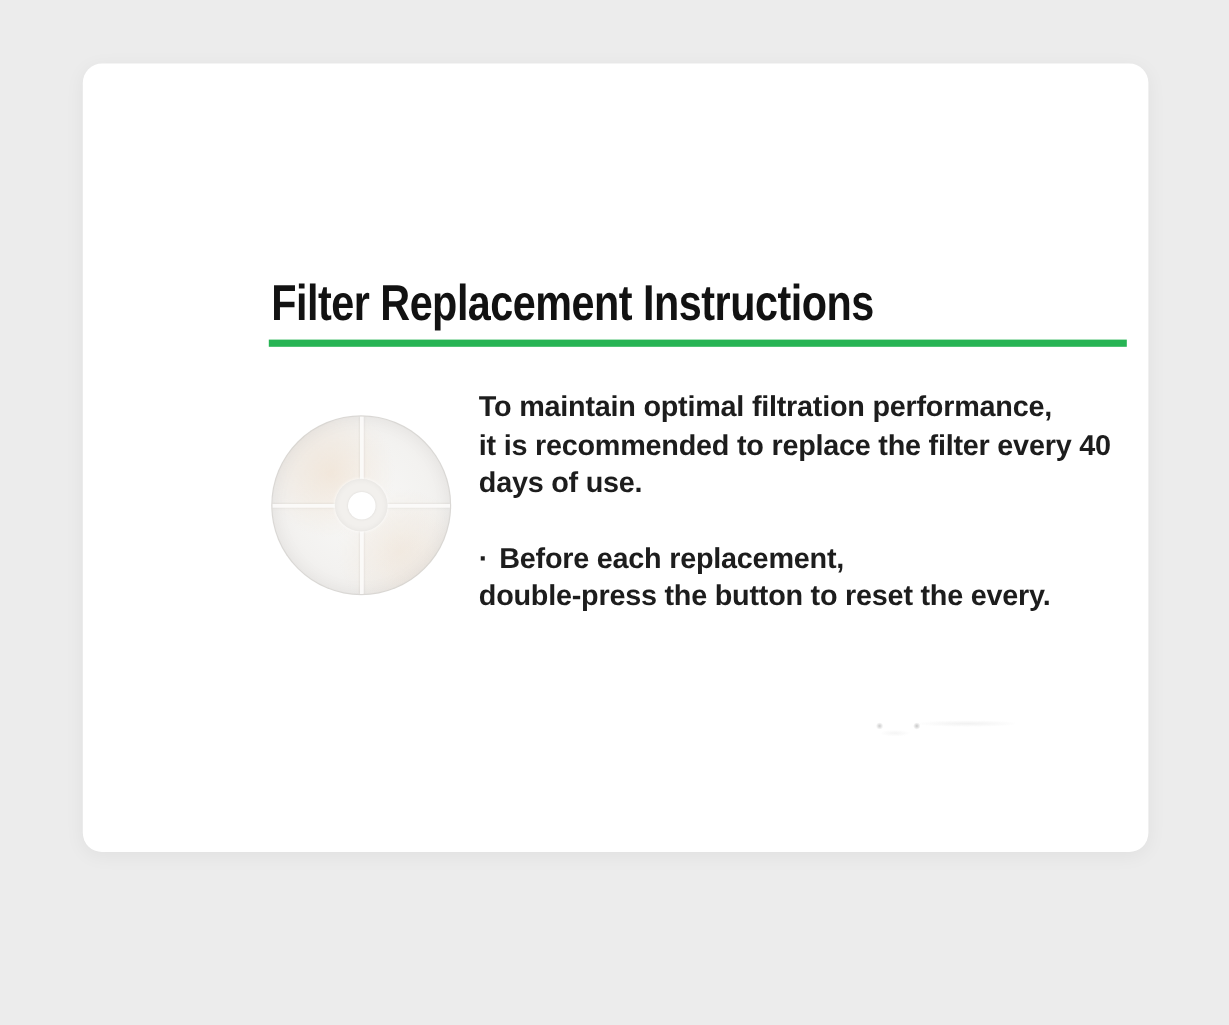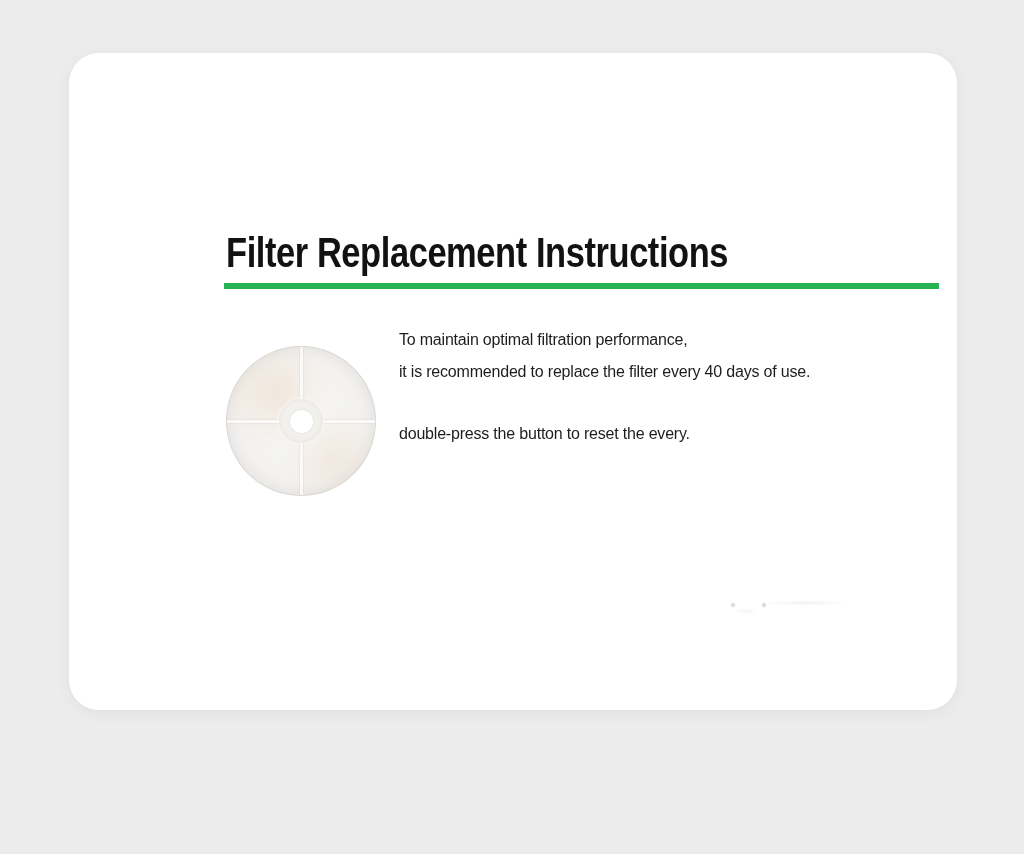--- a/index.html
+++ b/index.html
@@ -15,21 +15,21 @@
     background: #ececec;
     overflow: hidden;
   }
   .card {
     position: absolute;
     left: 69px;
     top: 53px;
     width: 888px;
     height: 657px;
     background: #ffffff;
-    border-radius: 30px;
+    border-radius: 16px;
     box-shadow: 0 3px 16px rgba(0,0,0,0.05);
   }
   .title {
     position: absolute;
     left: 157px;
     top: 176px;
     margin: 0;
     font-size: 42px;
     font-weight: bold;
     color: #121212;
@@ -104,24 +104,25 @@
     border-radius: 50%;
     background: #ffffff;
     box-shadow: 0 0 2px rgba(0,0,0,0.10);
   }
   
   .text-col {
     position: absolute;
     left: 330px;
     top: 271px;
     width: 560px;
-    font-size: 16px;
+    font-size: 24px;
     line-height: 31.6px;
     color: #1d1d1d;
     letter-spacing: -0.2px;
+    font-weight: bold;
   }
   .text-col p {
     margin: 0;
   }
   .bullet-group {
     margin-top: 31px;
   }
   .bullet-dot {
     display: inline-block;
     width: 17px;
@@ -158,20 +159,21 @@
       <div class="seam-h"></div>
       <div class="hub-ring"></div>
       <div class="hub-hole"></div>
     </div>
 
     <div class="text-col">
       <p>To maintain optimal filtration performance,</p>
       <p>it is recommended to replace the filter every 40 days of use.</p>
 
       <div class="bullet-group">
+        <p><span class="bullet-dot">·</span><span>Before each replacement,</span></p>
         <p>double-press the button to reset the every.</p>
       </div>
     </div>
 
     <div class="smudge"></div>
 
   </div>
 </div>
 
 </body></html>

